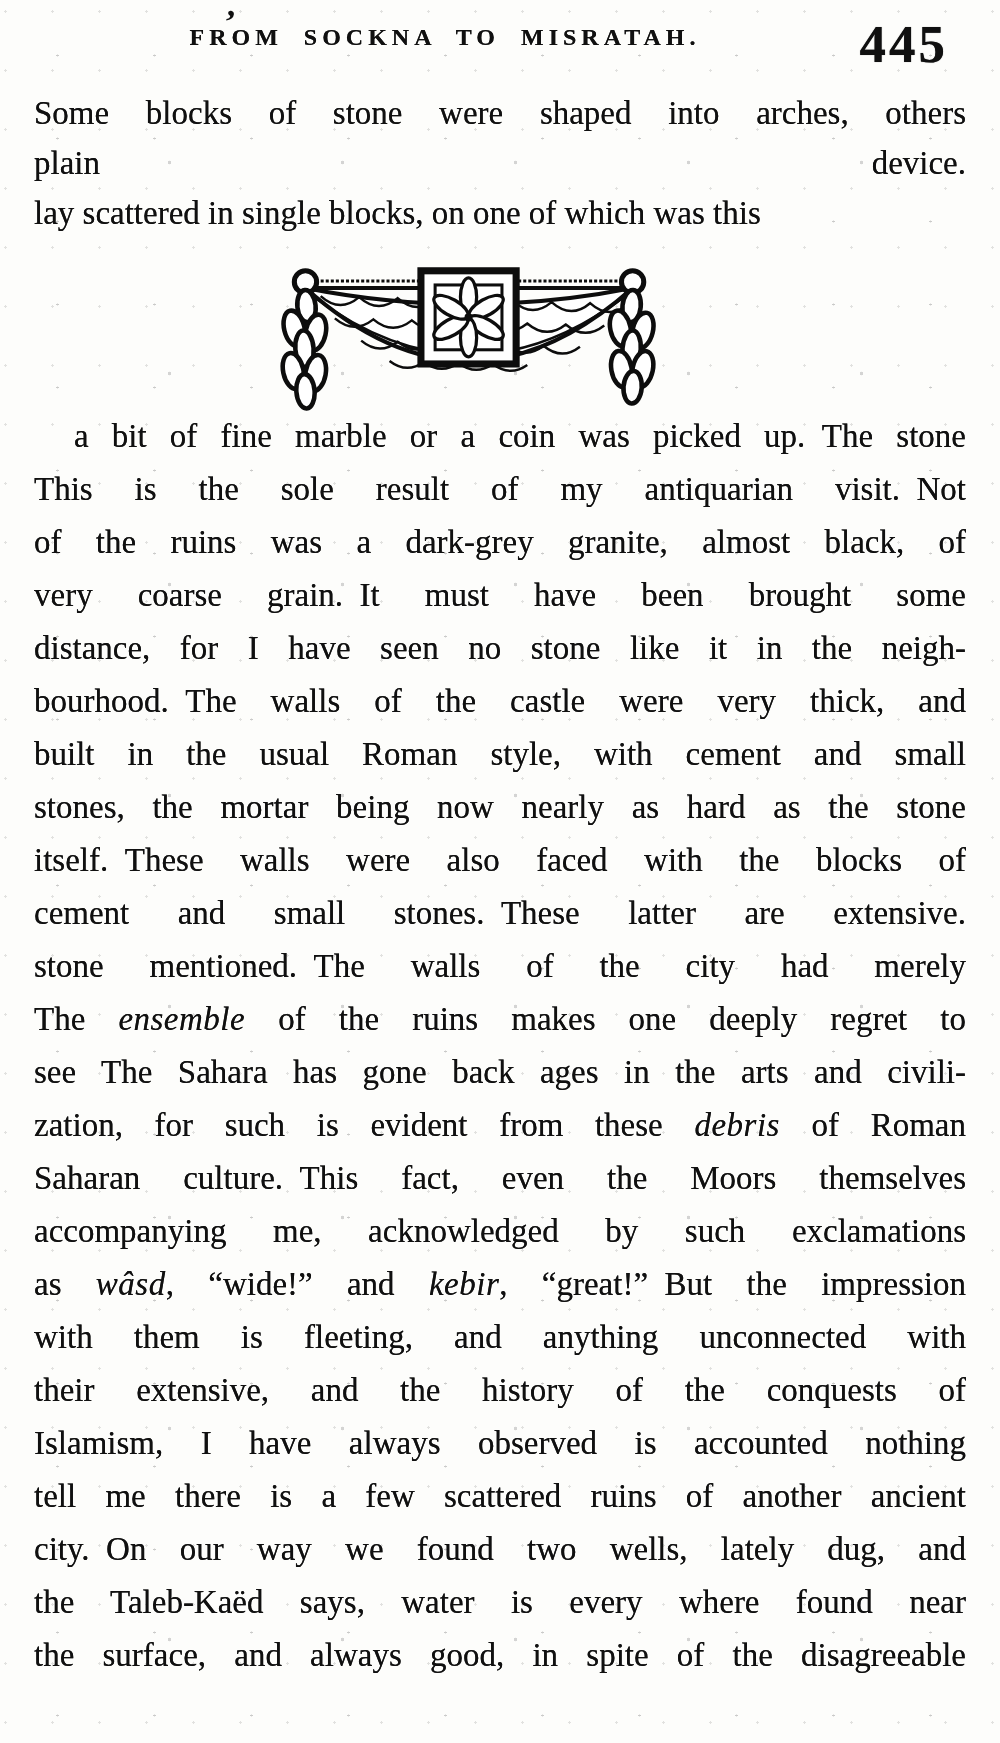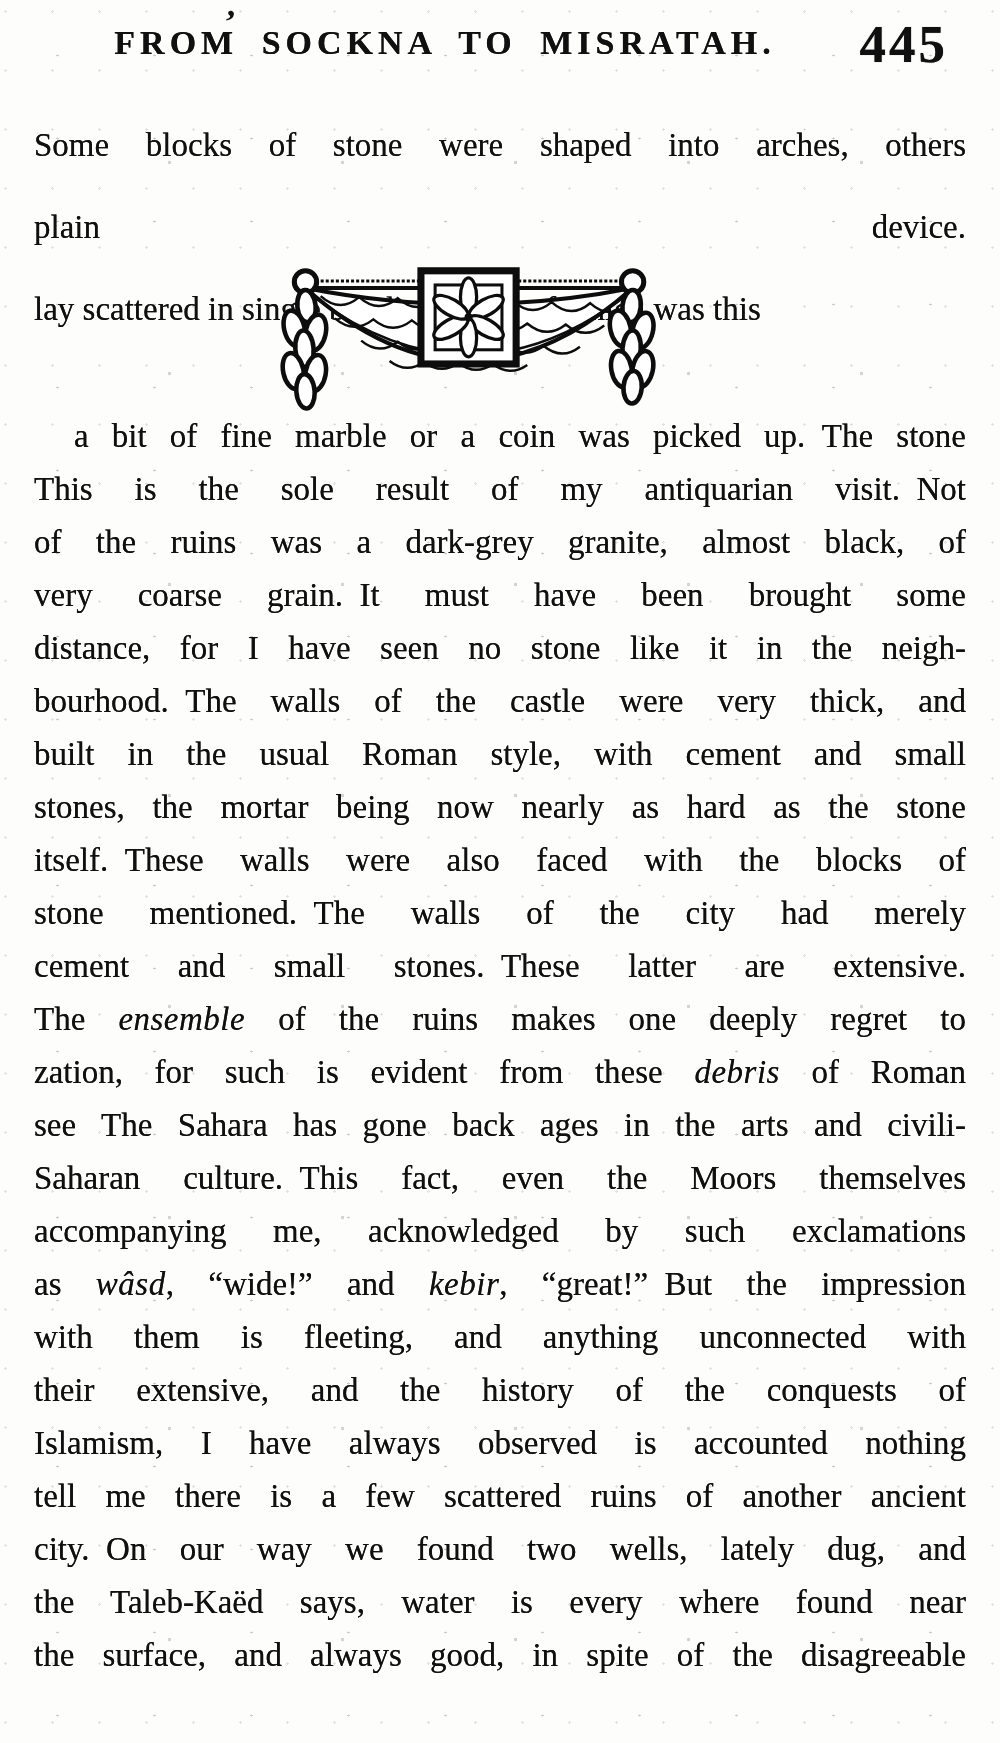--- a/index.html
+++ b/index.html
@@ -18,21 +18,21 @@
     background-image:
       radial-gradient(rgba(0,0,0,0.20) 1px, transparent 1.3px),
       radial-gradient(rgba(0,0,0,0.11) 1px, transparent 1.2px),
       radial-gradient(rgba(0,0,0,0.16) 1.4px, transparent 1.7px);
     background-size:97px 83px, 47px 59px, 173px 211px;
     background-position:9px 14px, 29px 41px, 83px 57px;
   }
   .running-header{
     position:absolute;top:24px;left:0;width:890px;
     text-align:center;
-    font-size:34px;font-weight:700;
+    font-size:24px;font-weight:700;
     letter-spacing:5px;word-spacing:10px;
     text-shadow:0 0 0.6px rgba(0,0,0,.75);
   }
   .page-number{
     position:absolute;top:14px;right:52px;
     font-size:53px;font-weight:700;letter-spacing:3px;
     text-shadow:0 0 0.7px rgba(0,0,0,.8);
   }
   .stray-mark{
     position:absolute;top:-14px;left:228px;
@@ -43,21 +43,21 @@
     font-size:33px;
     text-shadow:0 0 0.55px rgba(0,0,0,.8);
   }
   .para .line{
     text-align:justify;
     -moz-text-align-last:justify;
     text-align-last:justify;
     white-space:normal;
   }
   .para1{top:88px;}
-  .para1 .line{height:50px;line-height:50px;margin-top:32px;}
+  .para1 .line{height:50px;line-height:50px;}
   .para1 .line:last-child{text-align-last:left;}
   .para2{top:410px;}
   .para2 .line{height:53px;line-height:53px;}
   .para2 .line:first-child{text-indent:40px;}
   .para i{font-style:italic;letter-spacing:0.5px;}
   .figure-wrap{
     position:absolute;top:243px;left:268px;width:395px;height:168px;
   }
   .figure-wrap svg{display:block;width:100%;height:100%;}
 </style>
@@ -137,25 +137,25 @@
   <div class="para para2">
       <div class="line"><span>a bit of fine marble or a coin was picked up. The stone</span></div>
       <div class="line"><span>This is the sole result of my antiquarian visit. Not</span></div>
       <div class="line"><span>of the ruins was a dark-grey granite, almost black, of</span></div>
       <div class="line"><span>very coarse grain. It must have been brought some</span></div>
       <div class="line"><span>distance, for I have seen no stone like it in the neigh-</span></div>
       <div class="line"><span>bourhood. The walls of the castle were very thick, and</span></div>
       <div class="line"><span>built in the usual Roman style, with cement and small</span></div>
       <div class="line"><span>stones, the mortar being now nearly as hard as the stone</span></div>
       <div class="line"><span>itself. These walls were also faced with the blocks of</span></div>
+      <div class="line"><span>cement and small stones. These latter are extensive.</span></div>
       <div class="line"><span>stone mentioned. The walls of the city had merely</span></div>
-      <div class="line"><span>cement and small stones. These latter are extensive.</span></div>
       <div class="line"><span>The </span><i>ensemble</i><span> of the ruins makes one deeply regret to</span></div>
+      <div class="line"><span>see The Sahara has gone back ages in the arts and civili-</span></div>
       <div class="line"><span>zation, for such is evident from these </span><i>debris</i><span> of Roman</span></div>
-      <div class="line"><span>see The Sahara has gone back ages in the arts and civili-</span></div>
       <div class="line"><span>Saharan culture. This fact, even the Moors themselves</span></div>
       <div class="line"><span>accompanying me, acknowledged by such exclamations</span></div>
       <div class="line"><span>as </span><i>wâsd</i><span>, “wide!” and </span><i>kebir</i><span>, “great!” But the impression</span></div>
       <div class="line"><span>with them is fleeting, and anything unconnected with</span></div>
       <div class="line"><span>their extensive, and the history of the conquests of</span></div>
       <div class="line"><span>Islamism, I have always observed is accounted nothing</span></div>
       <div class="line"><span>tell me there is a few scattered ruins of another ancient</span></div>
       <div class="line"><span>city. On our way we found two wells, lately dug, and</span></div>
       <div class="line"><span>the Taleb-Kaëd says, water is every where found near</span></div>
       <div class="line"><span>the surface, and always good, in spite of the disagreeable</span></div>

